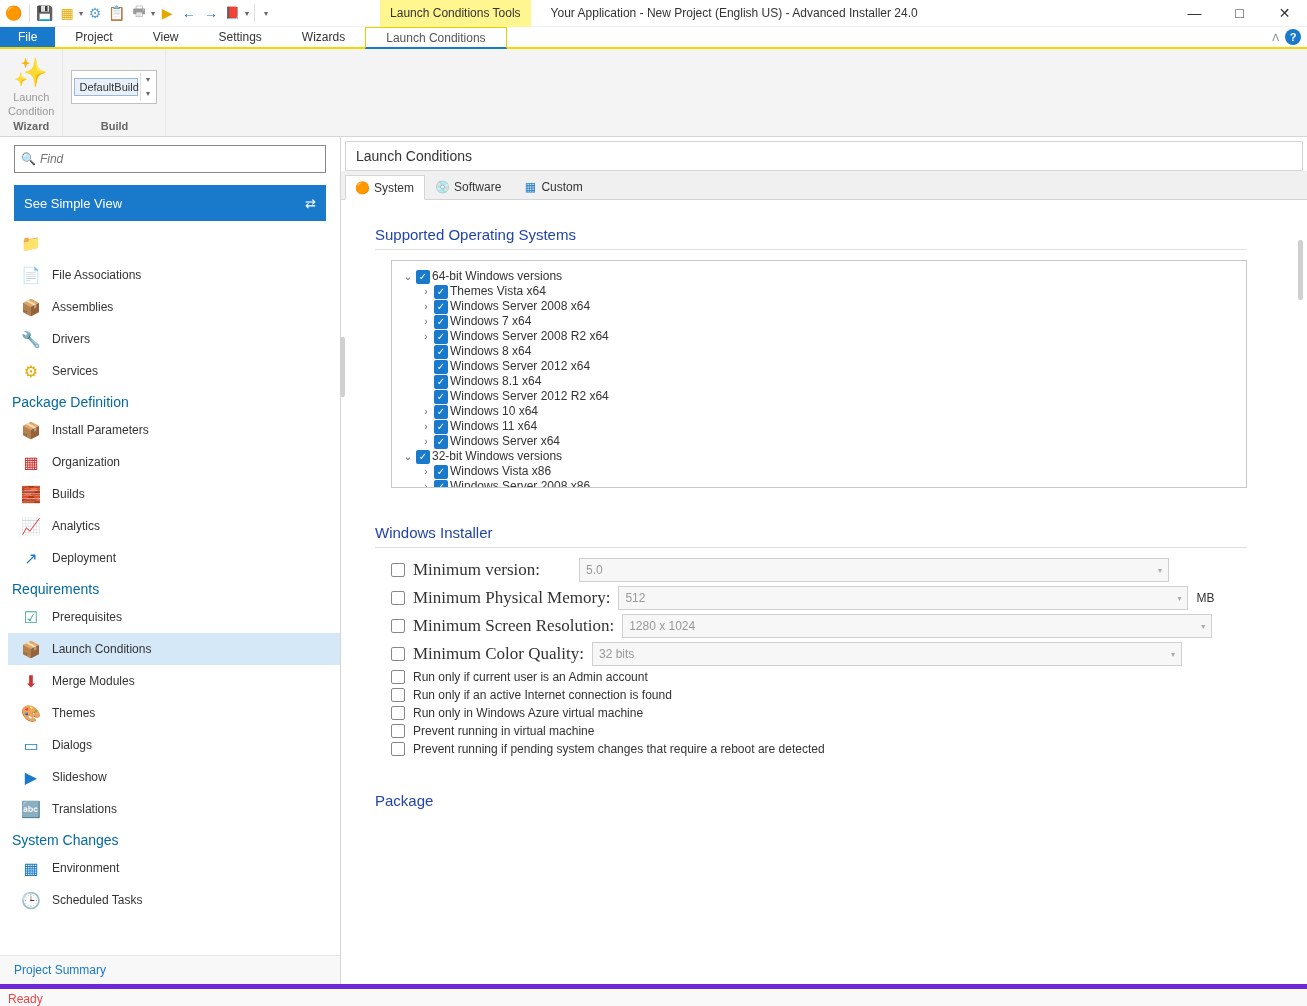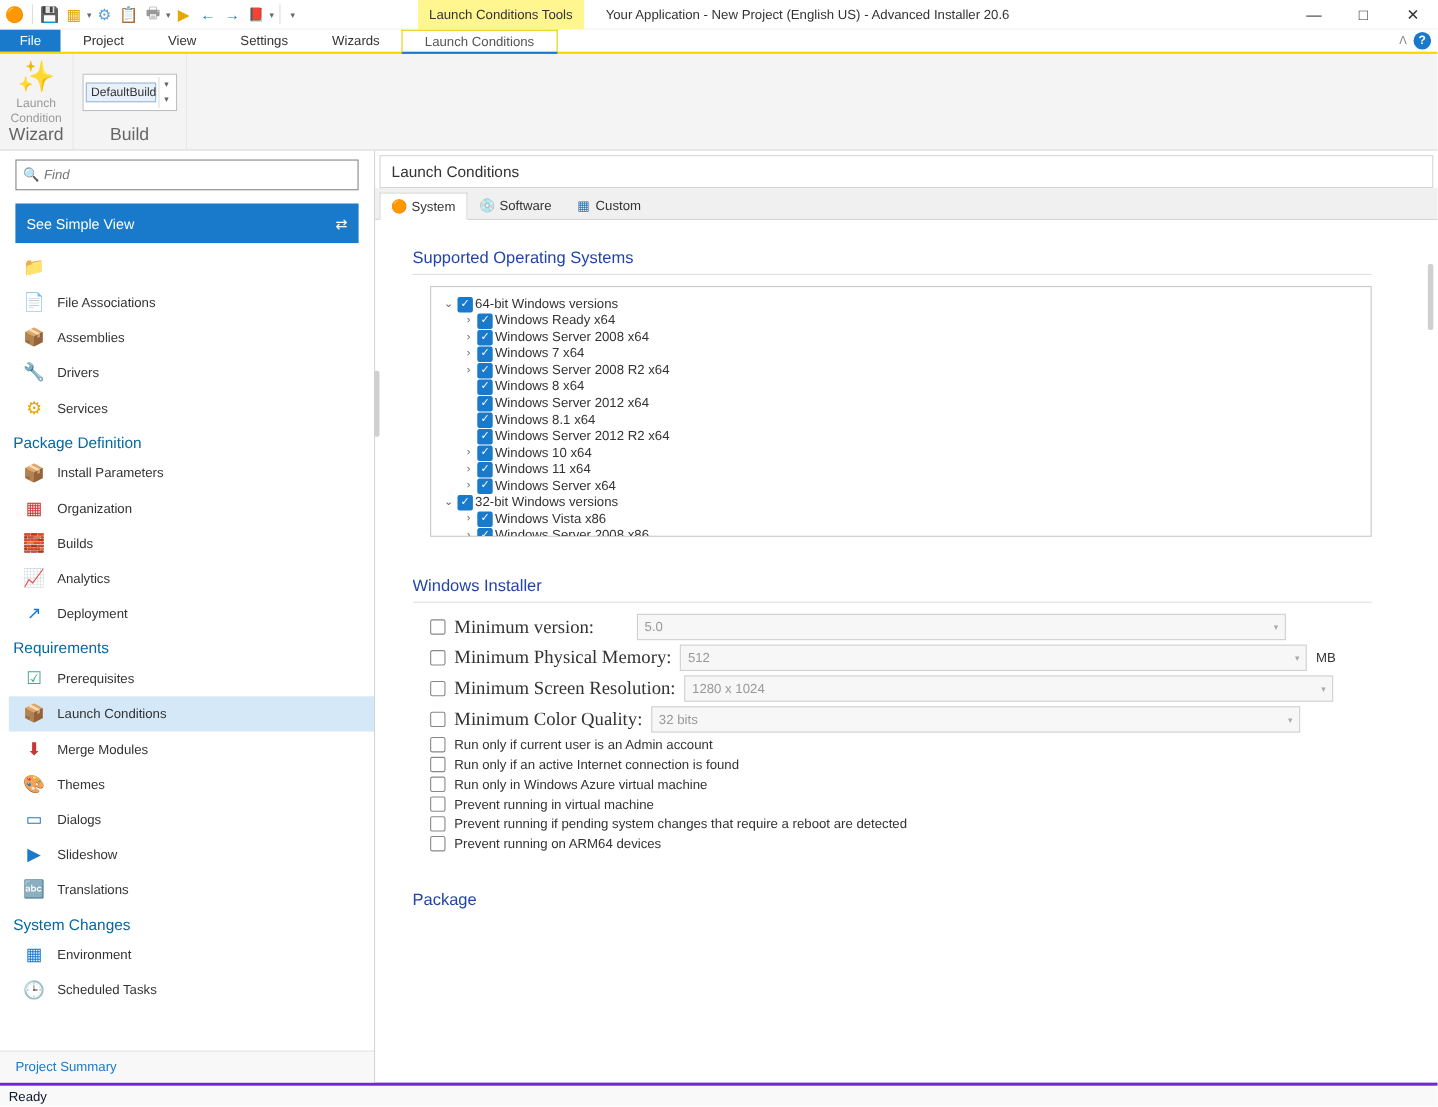--- a/index.html
+++ b/index.html
@@ -20,21 +20,21 @@
 .menu-item { padding: 3px 20px; font-size: 12px; color: #333; display: flex; align-items: center; }
 .menu-file { background: #1979ca; color: #fff; padding: 3px 18px; }
 .menu-active { background: #fff; border-bottom: 2px solid #1979ca; color: #555; margin-bottom: -2px; }
 .menubar-right { margin-left: auto; display: flex; align-items: center; padding-right: 6px; gap: 6px; }
 .help-icon { width: 16px; height: 16px; background: #1979ca; color: #fff; border-radius: 50%; display: flex; align-items: center; justify-content: center; font-size: 11px; font-weight: bold; }
 
 
 .ribbon { height: 88px; background: #f4f4f4; display: flex; border-bottom: 1px solid #d5d5d5; }
 .ribbon-group { padding: 4px 8px 2px; display: flex; flex-direction: column; align-items: center; border-right: 1px solid #e8e8e8; }
 .rg-content { flex: 1; display: flex; align-items: center; justify-content: center; }
-.rg-label { font-size: 16px; color: #666; margin-top: auto; padding-bottom: 2px; }
+.rg-label { font-size: 11px; color: #666; margin-top: auto; padding-bottom: 2px; font-weight: bold; }
 .wizard-btn { display: flex; flex-direction: column; align-items: center; gap: 2px; color: #999; }
 .wizard-icon { width: 32px; height: 32px; display: flex; align-items: center; justify-content: center; font-size: 28px; color: #ccc; }
 .build-box { border: 1px solid #c0c0c0; background: #fff; padding: 2px; display: flex; align-items: center; gap: 2px; }
 .build-input { border: 1px solid #9db8d8; background: #e8f0fa; padding: 2px 4px; font-size: 11px; width: 64px; }
 .dd-btn { width: 14px; height: 14px; display: flex; align-items: center; justify-content: center; border-left: 1px solid #ddd; font-size: 8px; color: #666; }
 
 
 .main { display: flex; height: calc(100% - 27px - 22px - 88px - 22px); }
 
 
@@ -70,21 +70,21 @@
 
 .form-row { display: flex; align-items: center; margin: 4px 0 4px 16px; gap: 8px; }
 .form-chk { width: 14px; height: 14px; border: 1px solid #888; border-radius: 2px; flex-shrink: 0; }
 .form-lbl { font-size: 17px; min-width: 158px; font-family: Liberation Serif, serif; }
 .form-lbl-long { font-size: 12px; }
 .form-input { flex: 1; max-width: 590px; border: 1px solid #d0d0d0; background: #f7f7f7; padding: 4px 6px; font-size: 12px; color: #999; display: flex; justify-content: space-between; align-items: center; }
 .form-dd { font-size: 8px; color: #aaa; }
 .unit { font-size: 12px; color: #333; }
 
 
-.statusbar { height: 22px; background: #f9f9f9; border-top: 3px solid #6d28d9; padding: 3px 8px; font-size: 12px; color: #0f172a; }
+.statusbar { height: 22px; background: #f9f9f9; border-top: 5px solid #6d28d9; padding: 3px 8px; font-size: 12px; color: #ef4444; }
 </style>
 </head>
 <body>
 
 <div class="titlebar">
   <div class="tb-left">
     <span class="tb-icon">🟠</span>
     <span class="tb-sep"></span>
     <span class="tb-icon" style="color:#1979ca">💾</span>
     <span class="tb-icon" style="color:#e5a800">▦</span>
@@ -95,21 +95,21 @@
     <span style="font-size:8px;color:#666">▾</span>
     <span class="tb-icon" style="color:#e5a800">▶</span>
     <span class="tb-icon" style="color:#1979ca">←</span>
     <span class="tb-icon" style="color:#1979ca">→</span>
     <span class="tb-icon" style="color:#c33;font-size:12px">📕</span>
     <span style="font-size:8px;color:#666">▾</span>
     <span class="tb-sep"></span>
     <span style="font-size:8px;color:#666;padding:0 4px">▾</span>
   </div>
   <div class="tools-label">Launch Conditions Tools</div>
-  <div class="title-text">Your Application - New Project (English US) - Advanced Installer 20.6</div>
+  <div class="title-text">Your Application - New Project (English US) - Advanced Installer 24.0</div>
   <div class="tb-right">
     <div class="win-btn">—</div>
     <div class="win-btn">□</div>
     <div class="win-btn">✕</div>
   </div>
 </div>
 
 <div class="menubar">
   <div class="menu-item menu-file">File</div>
   <div class="menu-item">Project</div>
@@ -263,21 +263,21 @@
       <div class="section-hdr">Supported Operating Systems</div>
       <div class="tree-box">
         <div class="tree-row ind0">
             <span class="expander">⌄</span>
             <span class="chk">✓</span>
             <span>64-bit Windows versions</span>
           </div>
         <div class="tree-row ind1">
             <span class="expander">›</span>
             <span class="chk">✓</span>
-            <span>Windows Ready x64</span>
+            <span>Themes Vista x64</span>
           </div>
         <div class="tree-row ind1">
             <span class="expander">›</span>
             <span class="chk">✓</span>
             <span>Windows Server 2008 x64</span>
           </div>
         <div class="tree-row ind1">
             <span class="expander">›</span>
             <span class="chk">✓</span>
             <span>Windows 7 x64</span>
@@ -387,23 +387,19 @@
           <span class="form-lbl-long">Run only in Windows Azure virtual machine</span>
         </div>
       <div class="form-row">
           <span class="form-chk"></span>
           <span class="form-lbl-long">Prevent running in virtual machine</span>
         </div>
       <div class="form-row">
           <span class="form-chk"></span>
           <span class="form-lbl-long">Prevent running if pending system changes that require a reboot are detected</span>
         </div>
-      <div class="form-row">
-          <span class="form-chk"></span>
-          <span class="form-lbl-long">Prevent running on ARM64 devices</span>
-        </div>
 
       <div class="section-hdr" style="margin-top:26px; border-bottom:none">Package</div>
     </div>
   </div>
 </div>
 
 <div class="statusbar">Ready</div>
 
 </body></html>

